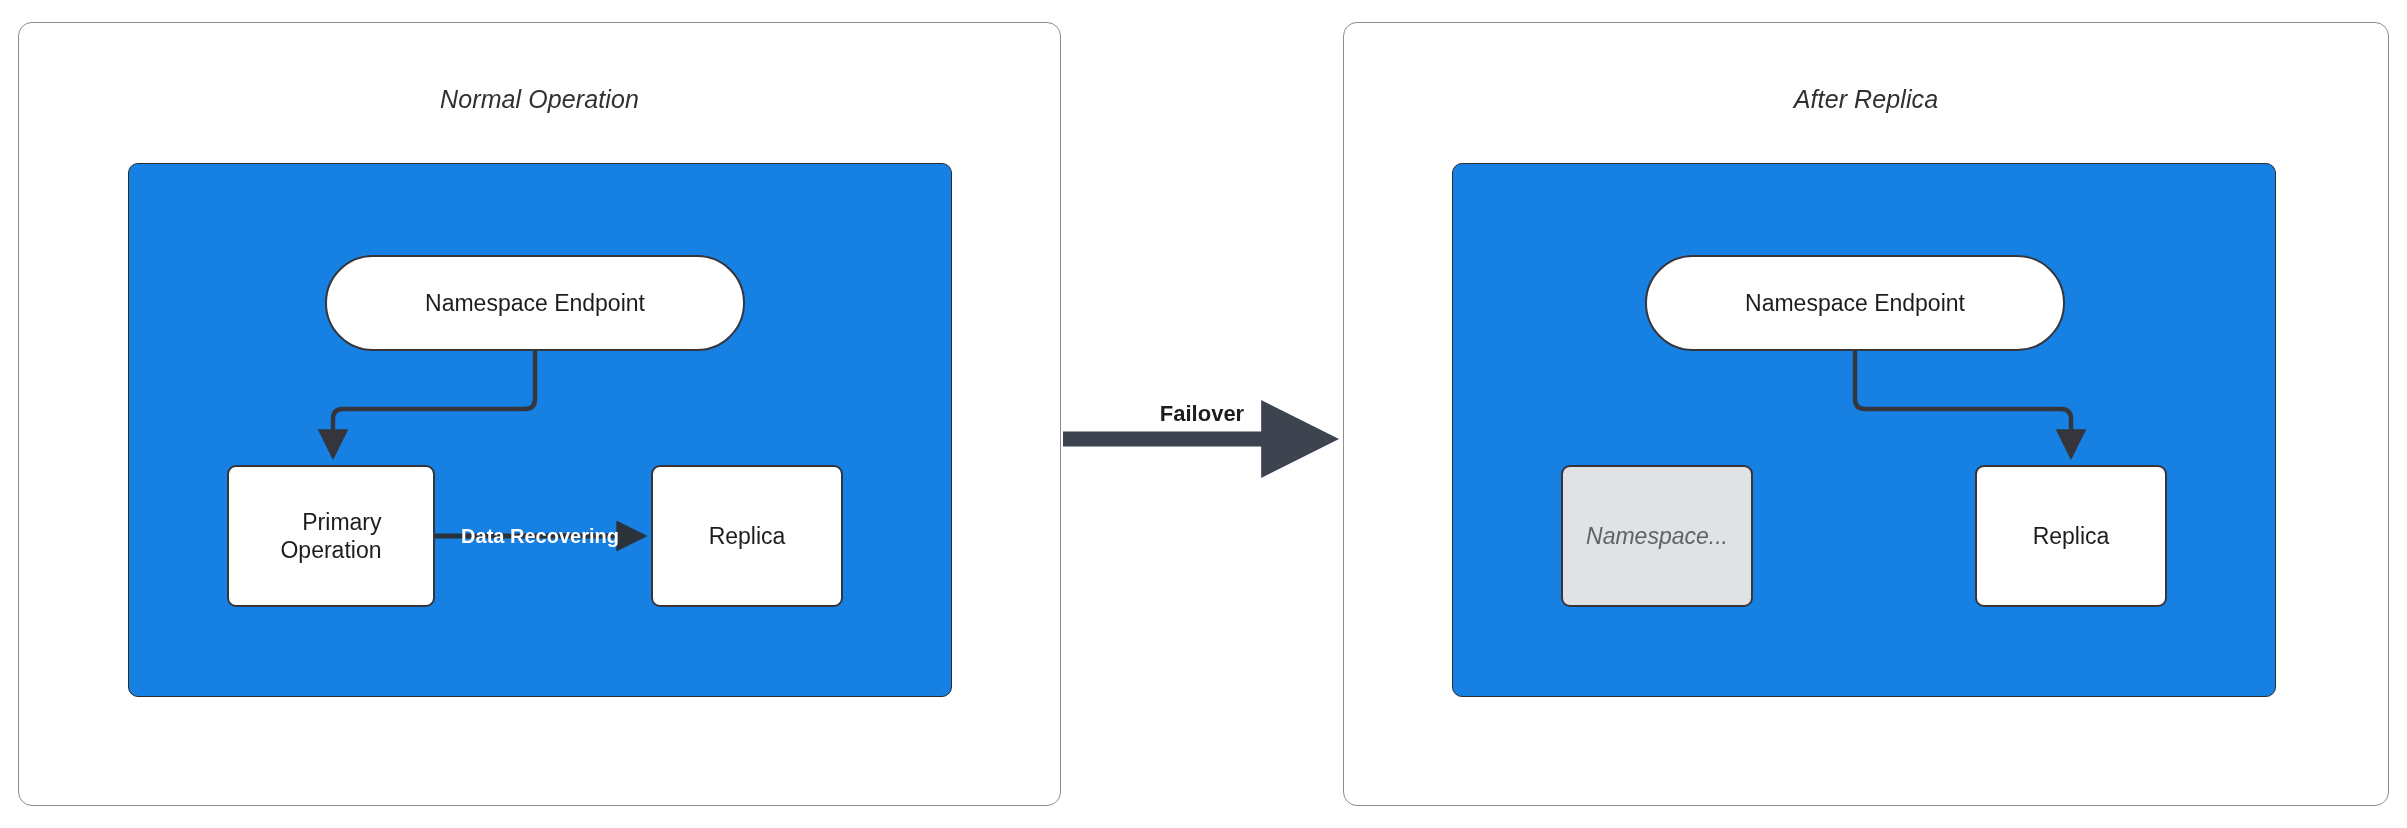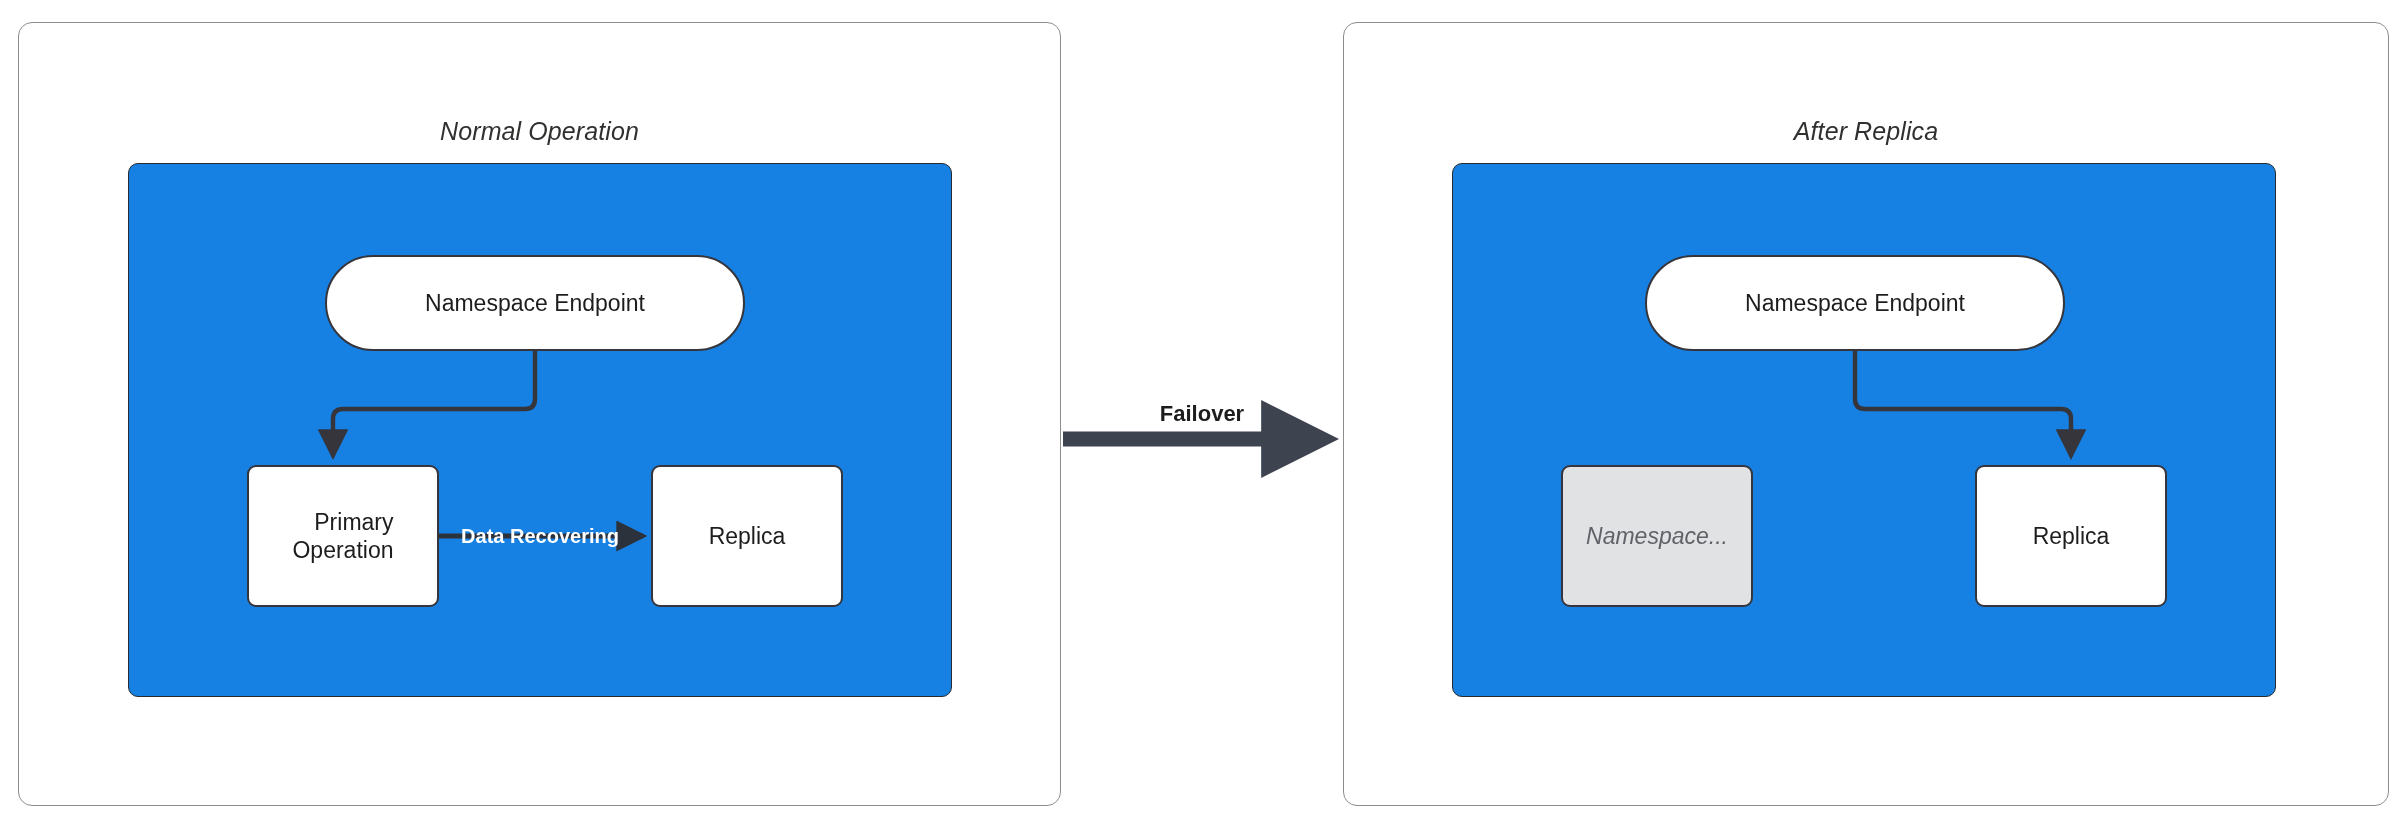--- a/index.html
+++ b/index.html
@@ -37,21 +37,20 @@
     position: absolute;
     left: 0;
     width: 100%;
     top: 62px;
     text-align: center;
     font-size: 25px;
     font-style: italic;
     color: #30302f;
     letter-spacing: 0.1px;
     white-space: nowrap;
-    margin-top: 32px;
   }
 
   
   .cluster {
     position: absolute;
     background: #1680e3;
     border: 1.2px solid #2b2b2b;
     border-radius: 10px;
     box-sizing: border-box;
   }
@@ -80,21 +79,21 @@
     border-radius: 9px;
   }
   .node.recovering {
     background: #e0e2e4;
     color: #5f6267;
     font-style: italic;
   }
 
   
   #node-endpoint-left  { left: 325px;  top: 255px; width: 420px; height: 96px; }
-  #node-primary        { left: 247px;  top: 465px; width: 192px; height: 142px; }
+  #node-primary        { left: 227px;  top: 465px; width: 208px; height: 142px; }
   #node-replica-left   { left: 651px;  top: 465px; width: 192px; height: 142px; }
 
   
   #node-endpoint-right { left: 1645px; top: 255px; width: 420px; height: 96px; }
   #node-recovering     { left: 1561px; top: 465px; width: 192px; height: 142px; }
   #node-replica-right  { left: 1975px; top: 465px; width: 192px; height: 142px; }
 
   
   #links {
     position: absolute;

